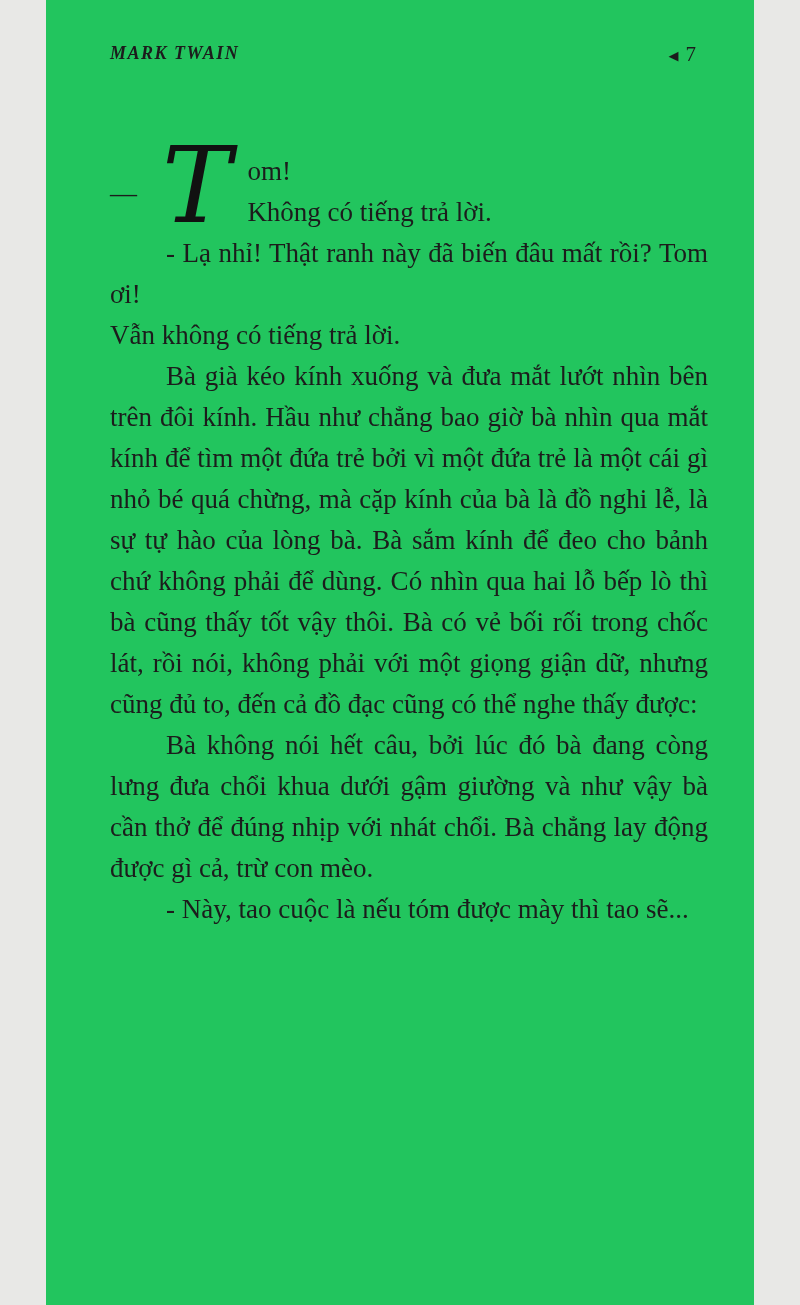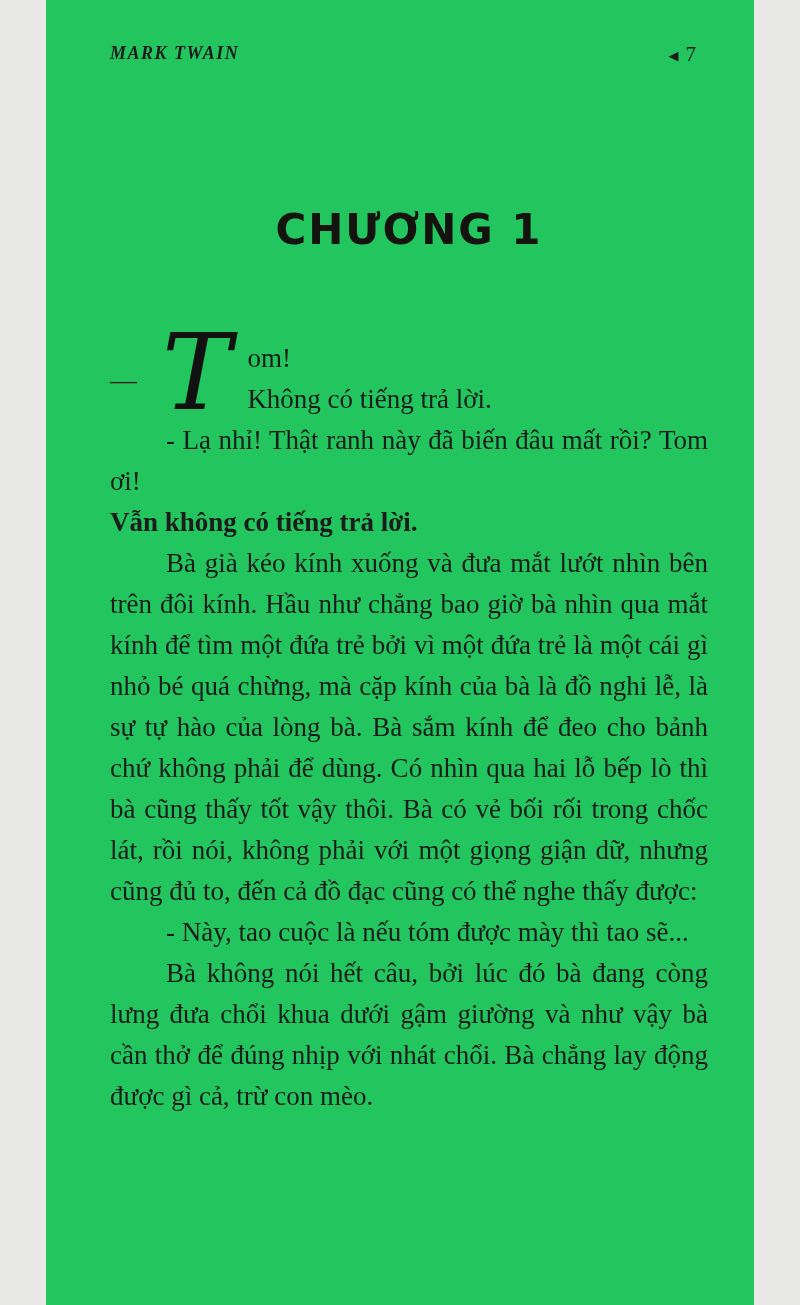--- a/index.html
+++ b/index.html
@@ -88,55 +88,54 @@
     transform: translateY(-4px);
     color: #111;
   }
   .open-lines { flex: 1 1 auto; }
   .open-line { display: block; }
 
   p.body-para {
     margin: 0;
   }
   p.ind { text-indent: 56px; }
-  p.noind { text-indent: 0; font-weight: bold; }
+  p.noind { text-indent: 0; }
 </style>
 </head>
 <body>
 
 <div class="page">
 
   <div class="running-header">
     <span class="author">MARK TWAIN</span>
     <span class="pagenum-wrap">
       <span class="page-marker">◀</span>
       <span class="page-number">7</span>
     </span>
   </div>
 
-  <h1 class="chapter-title">CHƯƠNG 1</h1>
 
   <div class="body-text">
 
     <div class="opening">
       <span class="open-dash">—</span>
       <span class="dropcap">T</span>
       <span class="open-lines">
         <span class="open-line">om!</span>
         <span class="open-line">Không có tiếng trả lời.</span>
       </span>
     </div>
 
     <p class="body-para ind">- Lạ nhỉ! Thật ranh này đã biến đâu mất rồi? Tom ơi!</p>
 
     <p class="body-para noind">Vẫn không có tiếng trả lời.</p>
 
     <p class="body-para ind">Bà già kéo kính xuống và đưa mắt lướt nhìn bên trên đôi kính. Hầu như chẳng bao giờ bà nhìn qua mắt kính để tìm một đứa trẻ bởi vì một đứa trẻ là một cái gì nhỏ bé quá chừng, mà cặp kính của bà là đồ nghi lễ, là sự tự hào của lòng bà. Bà sắm kính để đeo cho bảnh chứ không phải để dùng. Có nhìn qua hai lỗ bếp lò thì bà cũng thấy tốt vậy thôi. Bà có vẻ bối rối trong chốc lát, rồi nói, không phải với một giọng giận dữ, nhưng cũng đủ to, đến cả đồ đạc cũng có thể nghe thấy được:</p>
 
+    <p class="body-para ind">Bà không nói hết câu, bởi lúc đó bà đang còng lưng đưa chổi khua dưới gậm giường và như vậy bà cần thở để đúng nhịp với nhát chổi. Bà chẳng lay động được gì cả, trừ con mèo.</p>
+
     <p class="body-para ind">- Này, tao cuộc là nếu tóm được mày thì tao sẽ...</p>
-
-    <p class="body-para ind">Bà không nói hết câu, bởi lúc đó bà đang còng lưng đưa chổi khua dưới gậm giường và như vậy bà cần thở để đúng nhịp với nhát chổi. Bà chẳng lay động được gì cả, trừ con mèo.</p>
 
 
 
   </div>
 
 </div>
 
 </body></html>

